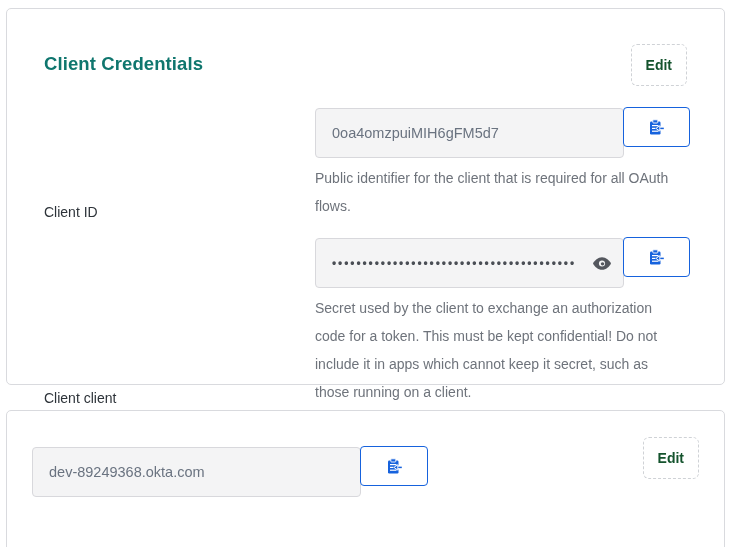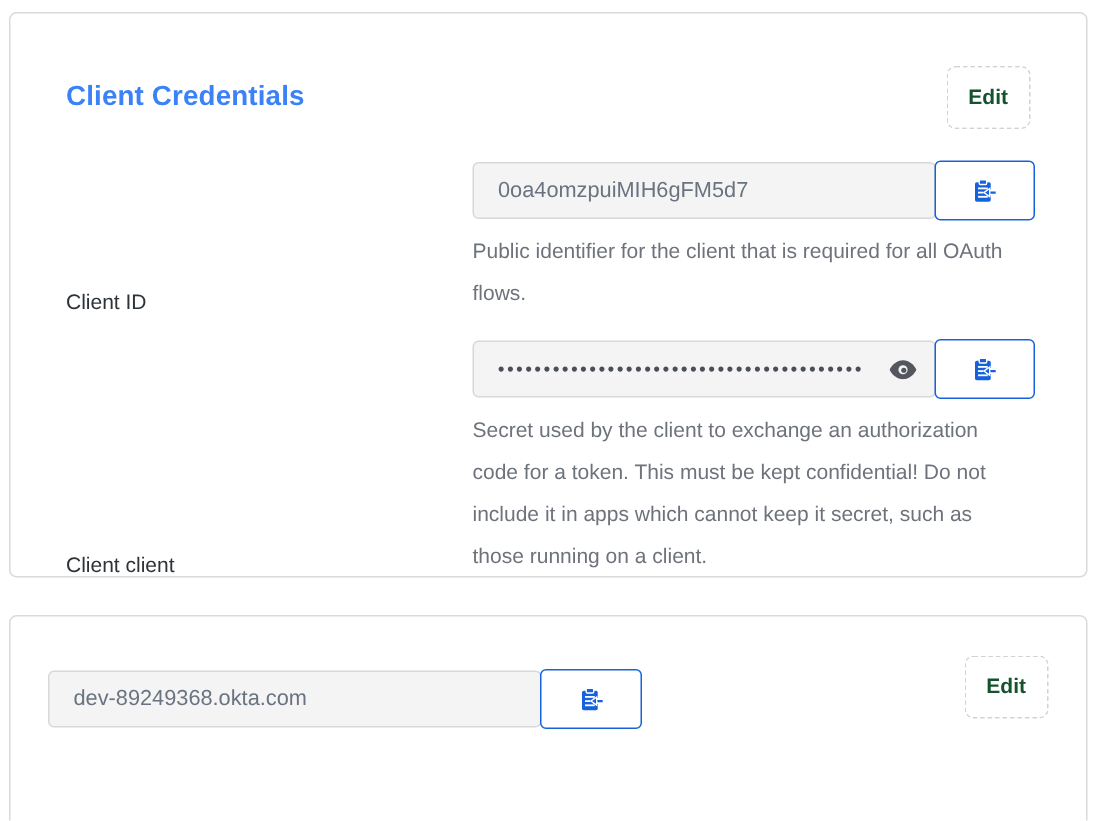--- a/index.html
+++ b/index.html
@@ -23,21 +23,21 @@
     border-radius: 5px;
     box-sizing: border-box;
   }
   #panel-1 { top: 8px; height: 377px; padding: 44px 36px 0 37px; }
   #panel-2 { top: 410px; height: 240px; padding: 36px 20px 0 25px; }
 
   .panel-title {
     margin: 0 0 33px 0;
     font-size: 18.5px;
     font-weight: 700;
-    color: #3b82f6;
+    color: #0f766e;
     letter-spacing: 0.1px;
   }
   .edit-wrap {
     position: absolute;
     border: 1px dashed #cfd2d6;
     border-radius: 6px;
     padding: 11px 14px;
     background: transparent;
   }
   #panel-1 .edit-wrap { top: 35px; right: 37px; }
@@ -56,21 +56,21 @@
     font-size: 14px;
     color: #2d3339;
     padding-top: 11px;
     flex-shrink: 0;
   }
   #panel-1 .row-label { width: 271px; }
   #panel-2 .row-label { width: 277px; }
 
   .field-line { display: flex; align-items: flex-start; }
   .input-box {
-    height: 38px;
+    height: 50px;
     background: #f4f4f5;
     border: 1px solid #d8d8dc;
     border-radius: 4px;
     display: flex;
     align-items: center;
     padding: 0 10px 0 16px;
     box-sizing: border-box;
   }
   #panel-1 .input-box { width: 309px; }
   #panel-2 .input-box { width: 329px; }

